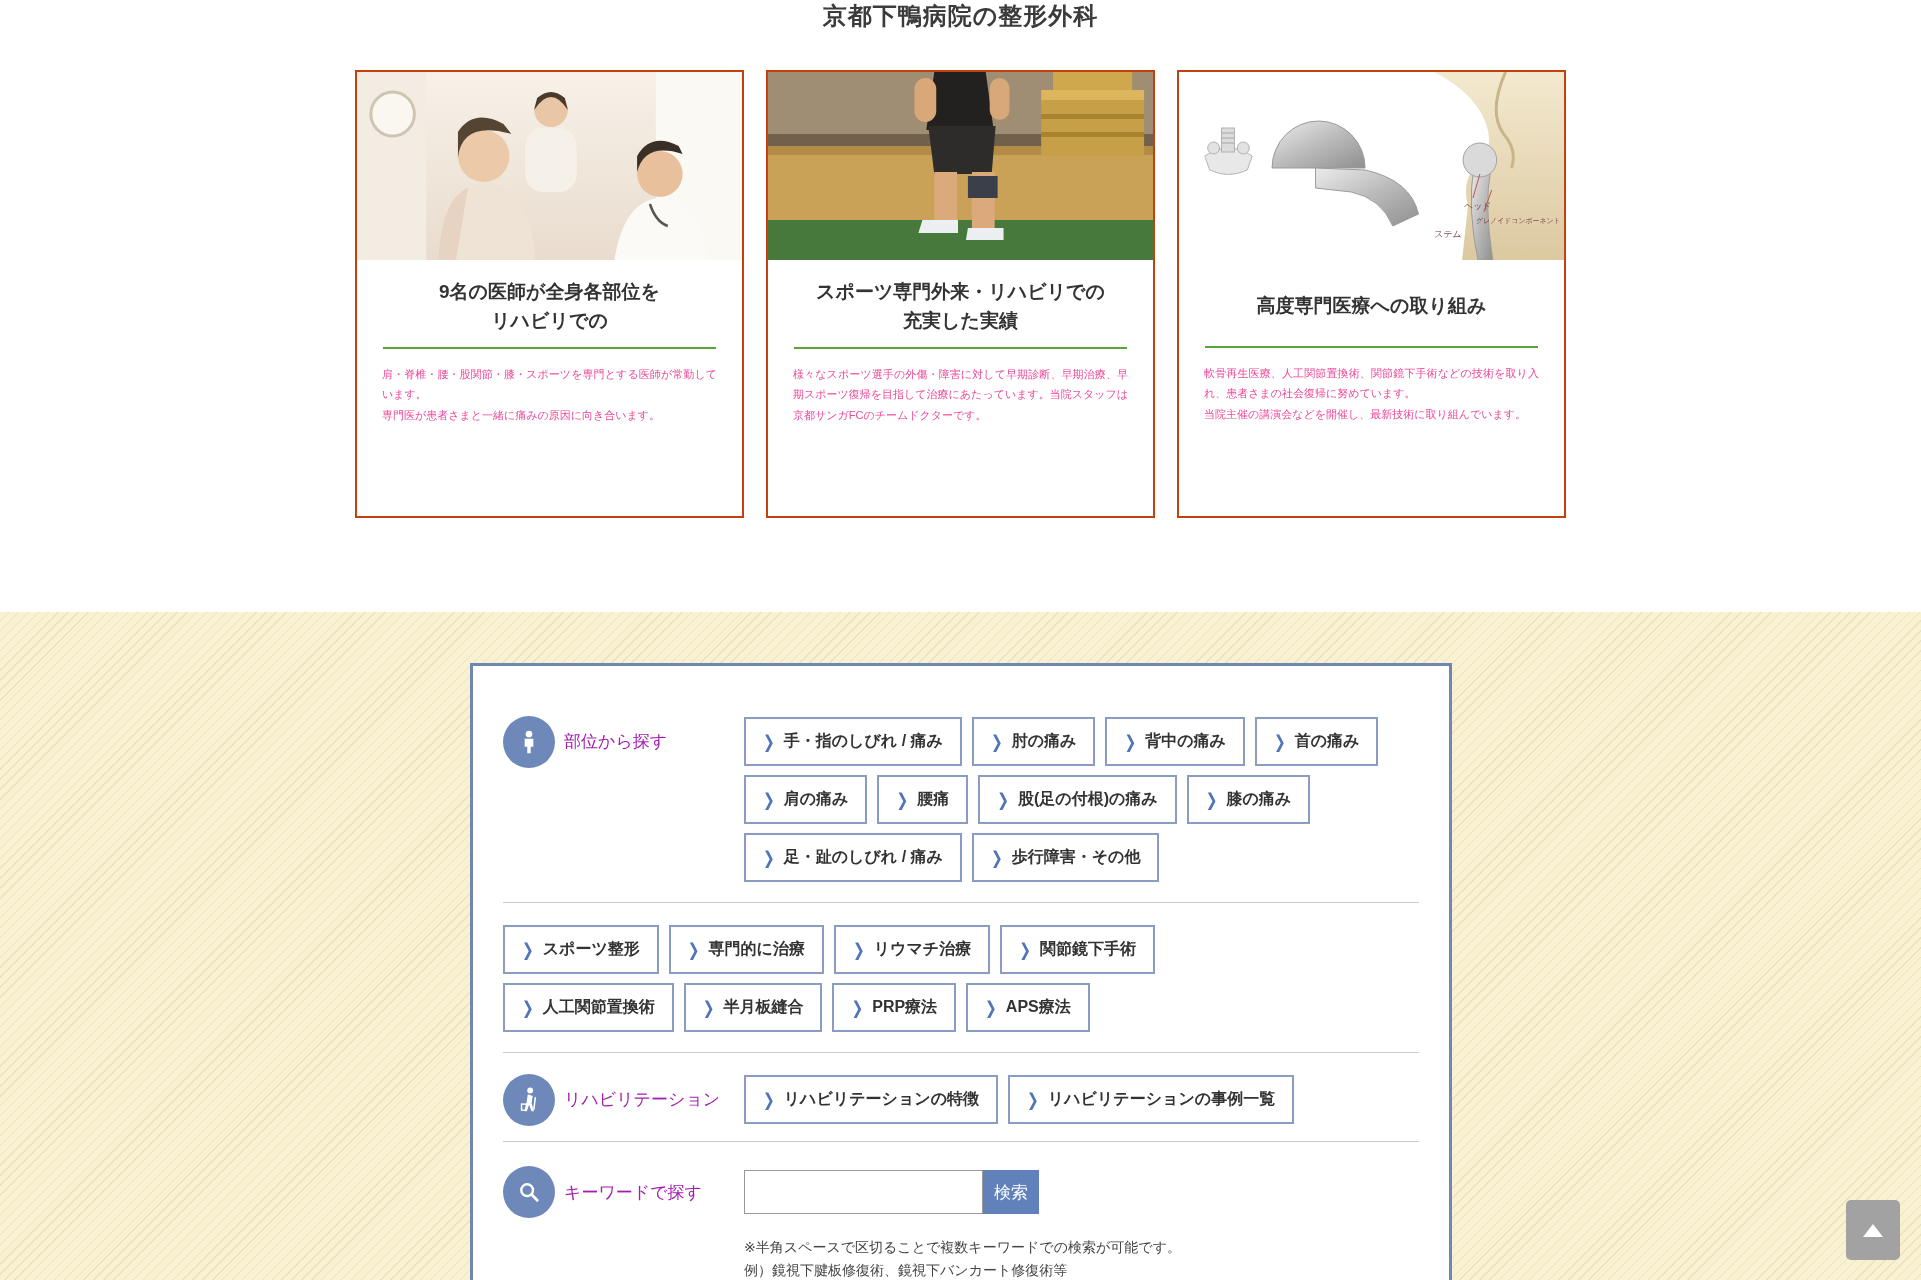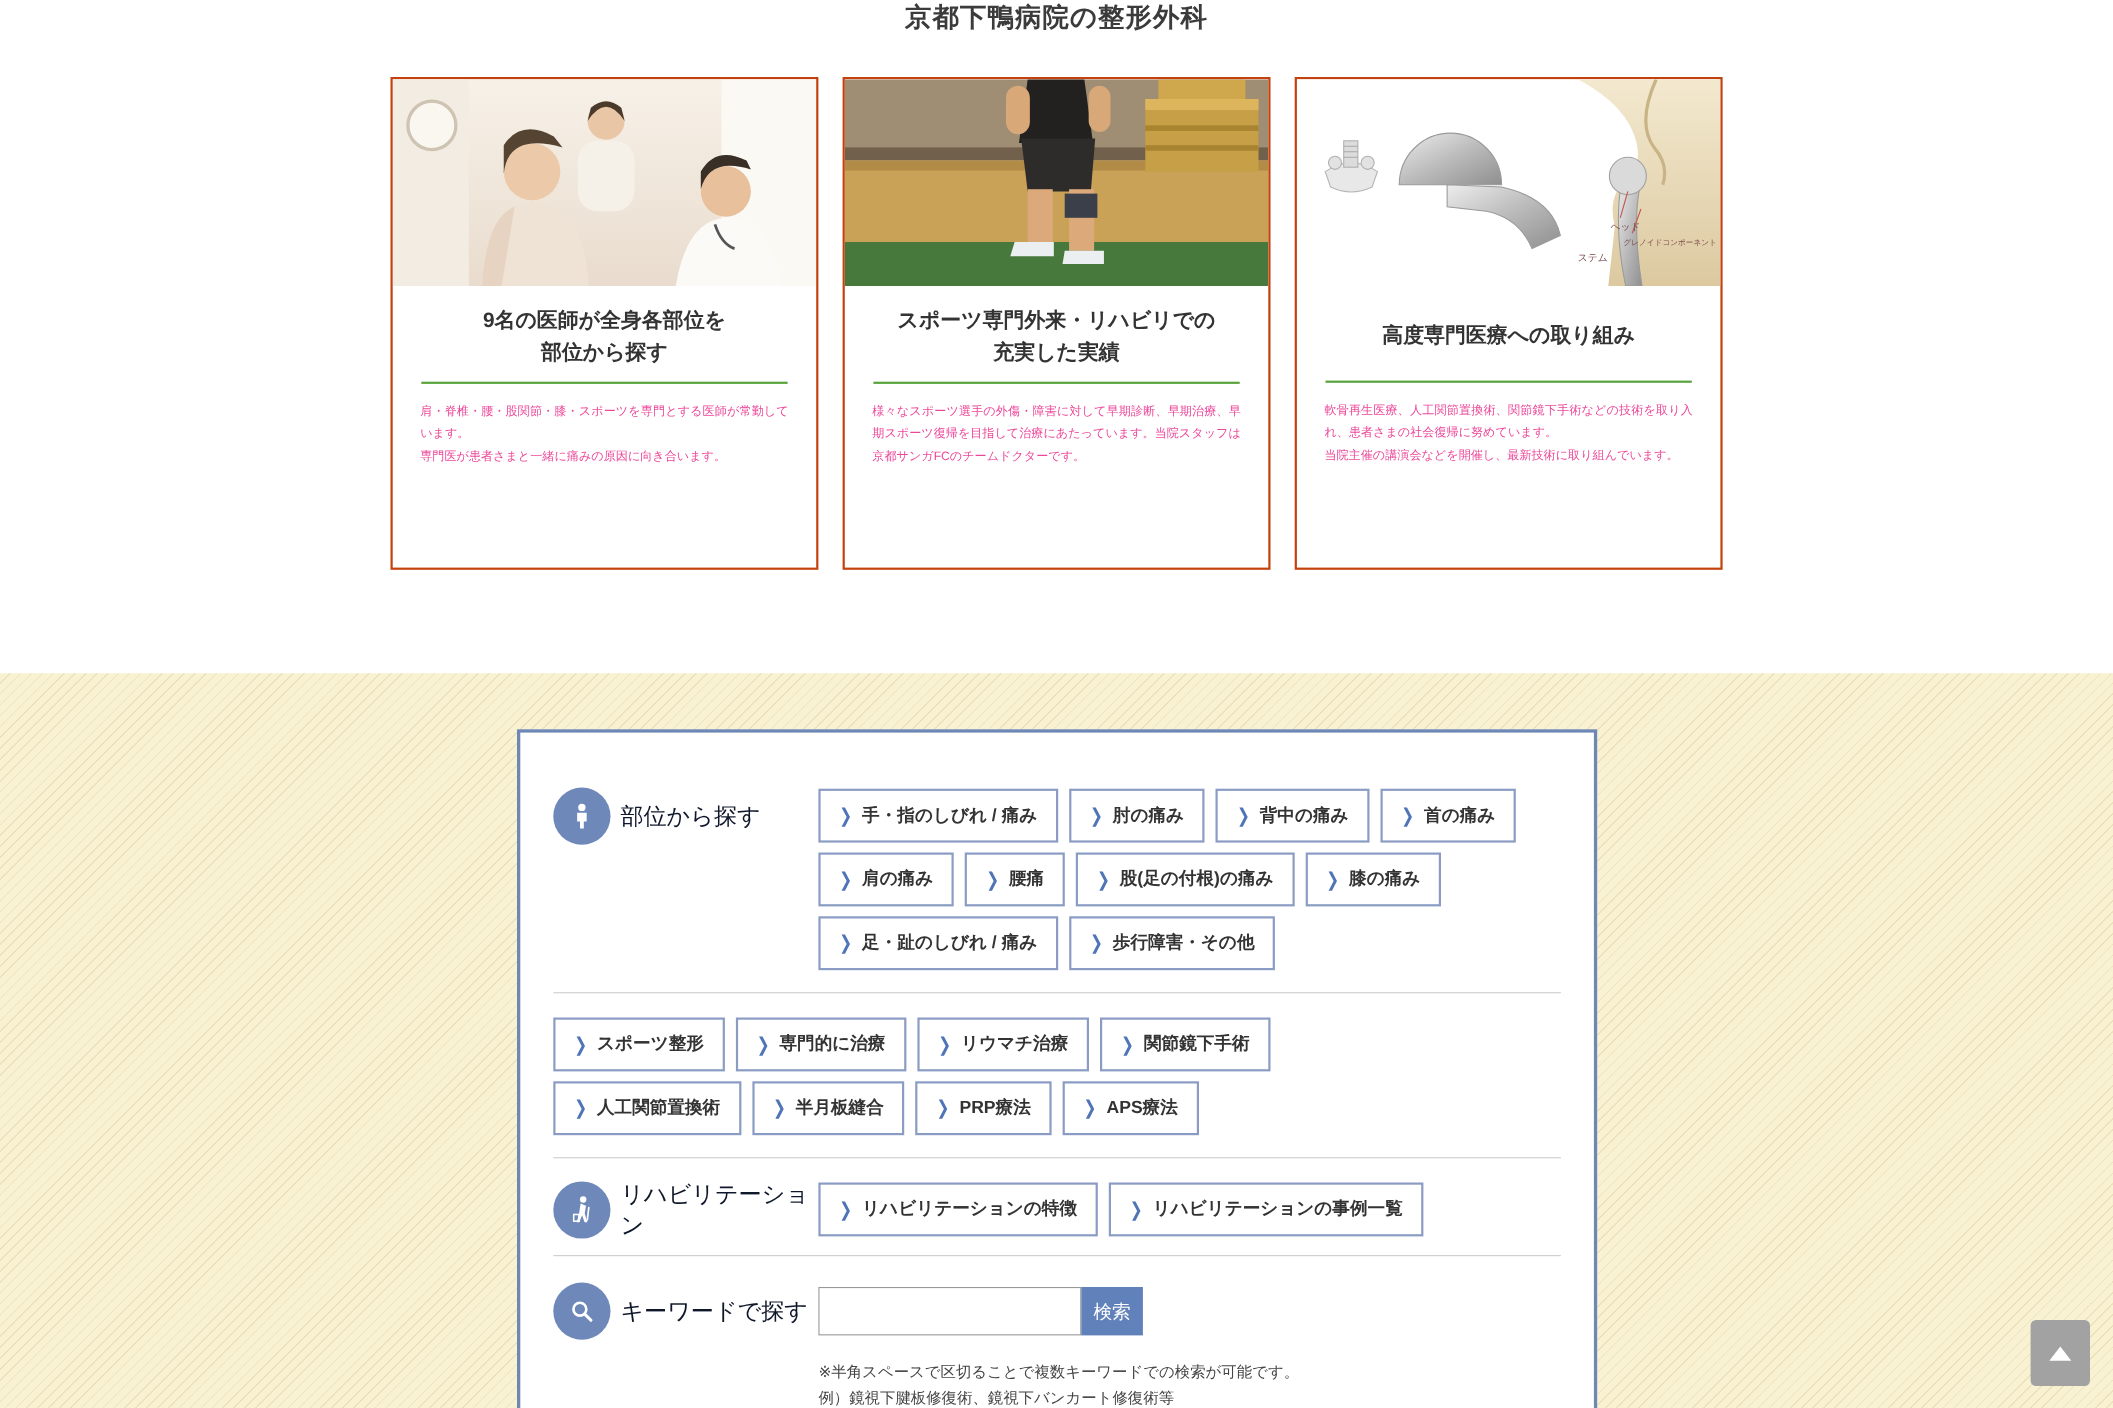--- a/index.html
+++ b/index.html
@@ -22,21 +22,21 @@
   
   .bottom-section{position:relative;height:668px;
      background:repeating-linear-gradient(135deg,#f8f2d3 0px,#f8f2d3 6px,#ece1ba 6px,#ece1ba 7px);}
   .search-panel{position:absolute;left:470px;top:51px;width:982px;height:690px;
      background:#fff;border:3px solid #6e87b5;padding-top:51px;}
   .panel-row{display:flex;align-items:flex-start;padding-left:30px;}
   .row-head{width:241px;flex-shrink:0;display:flex;align-items:center;height:49px;}
   .row-head.tall{height:44px;}
   .icon-circle{width:52px;height:52px;border-radius:50%;background:#6f88ba;flex-shrink:0;
      display:flex;align-items:center;justify-content:center;margin-right:9px;}
-  .row-label{font-size:21px;color:#0f172a;}
+  .row-label{font-size:17px;color:#a21caf;}
   .btn-col{display:flex;flex-direction:column;gap:9px;width:715px;}
   .btn-row{display:flex;gap:10px;}
   .pill{height:49px;display:inline-flex;align-items:center;padding:0 17px;background:#fff;
      border:2px solid #8a9cc4;font-size:16px;font-weight:bold;color:#333;cursor:pointer;
      font-family:"Liberation Sans","DejaVu Sans",sans-serif;}
   .pill .chev{color:#4f74b7;font-size:14px;font-weight:bold;margin-right:9px;transform:scaleY(1.25);}
   .panel-divider{height:1px;background:#ccc;margin:20px 30px 22px;}
   .panel-divider.thin{margin:17px 30px 28px;}
 
   .search-area{display:flex;align-items:flex-start;}
@@ -82,21 +82,21 @@
             <path d="M102 86 q4 -38 54 -24 l-8 -10 q-30 -16 -46 8 z" fill="#564433"></path>
             <path d="M82 188 q6 -72 46 -76 q48 0 52 76 z" fill="#efe3d6"></path>
             <path d="M82 188 q4 -62 30 -72 l-12 72 z" fill="#e6d3c2"></path>
             <circle cx="306" cy="102" r="23" fill="#e8c19c"></circle>
             <path d="M283 100 q8 -30 46 -18 l-4 -8 q-28 -14 -42 10 z" fill="#3a2f26"></path>
             <path d="M260 188 q10 -60 46 -62 q42 2 50 62 z" fill="#fbfaf7"></path>
             <path d="M296 132 q6 18 18 22" stroke="#555" stroke-width="2.5" fill="none"></path>
           </svg>
         </div>
         <div class="card-heading">9名の医師が全身各部位を
-部位から探す</div>
+リハビリでの</div>
         <div class="card-divider"></div>
         <div class="card-body">肩・脊椎・腰・股関節・膝・スポーツを専門とする医師が常勤しています。
 専門医が患者さまと一緒に痛みの原因に向き合います。</div>
       </div>
 
       <div class="card">
         <div class="card-image">
           <svg viewBox="0 0 389 188" preserveAspectRatio="none">
             <rect width="389" height="74" fill="#9f8d74"></rect>
             <rect y="62" width="389" height="12" fill="#71604b"></rect>

